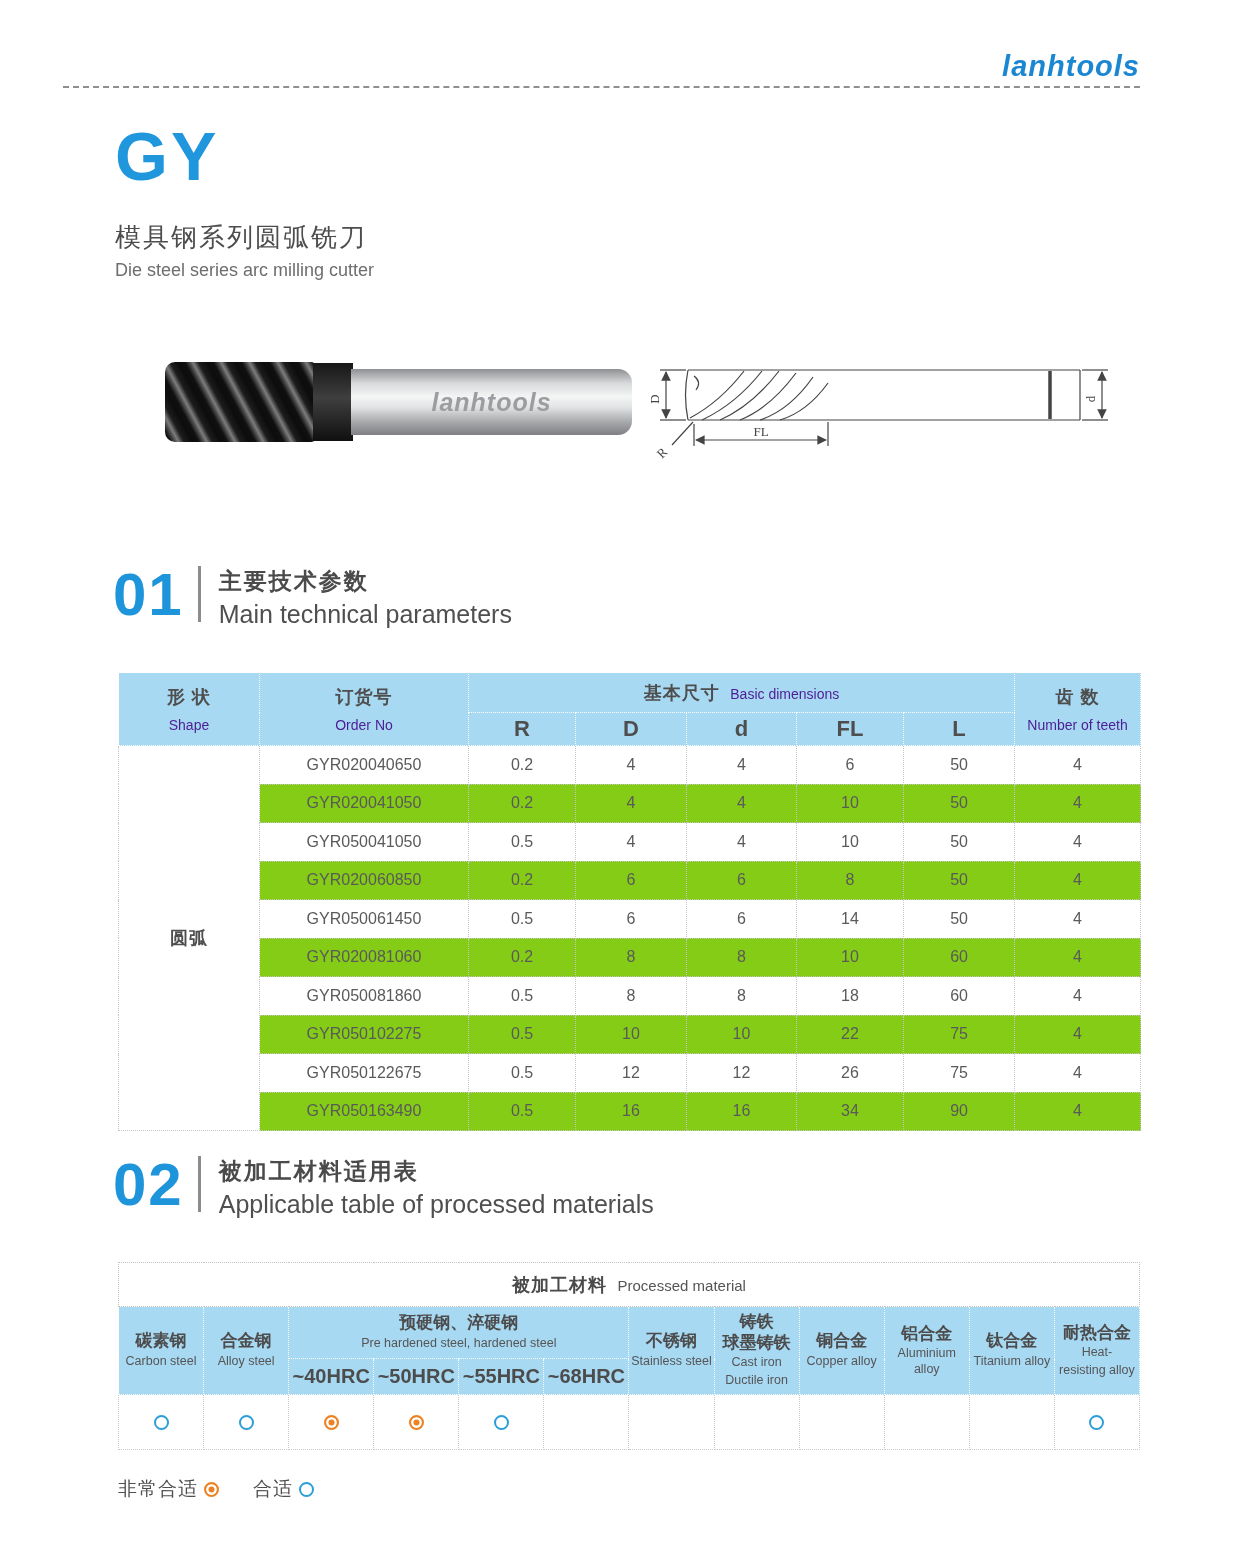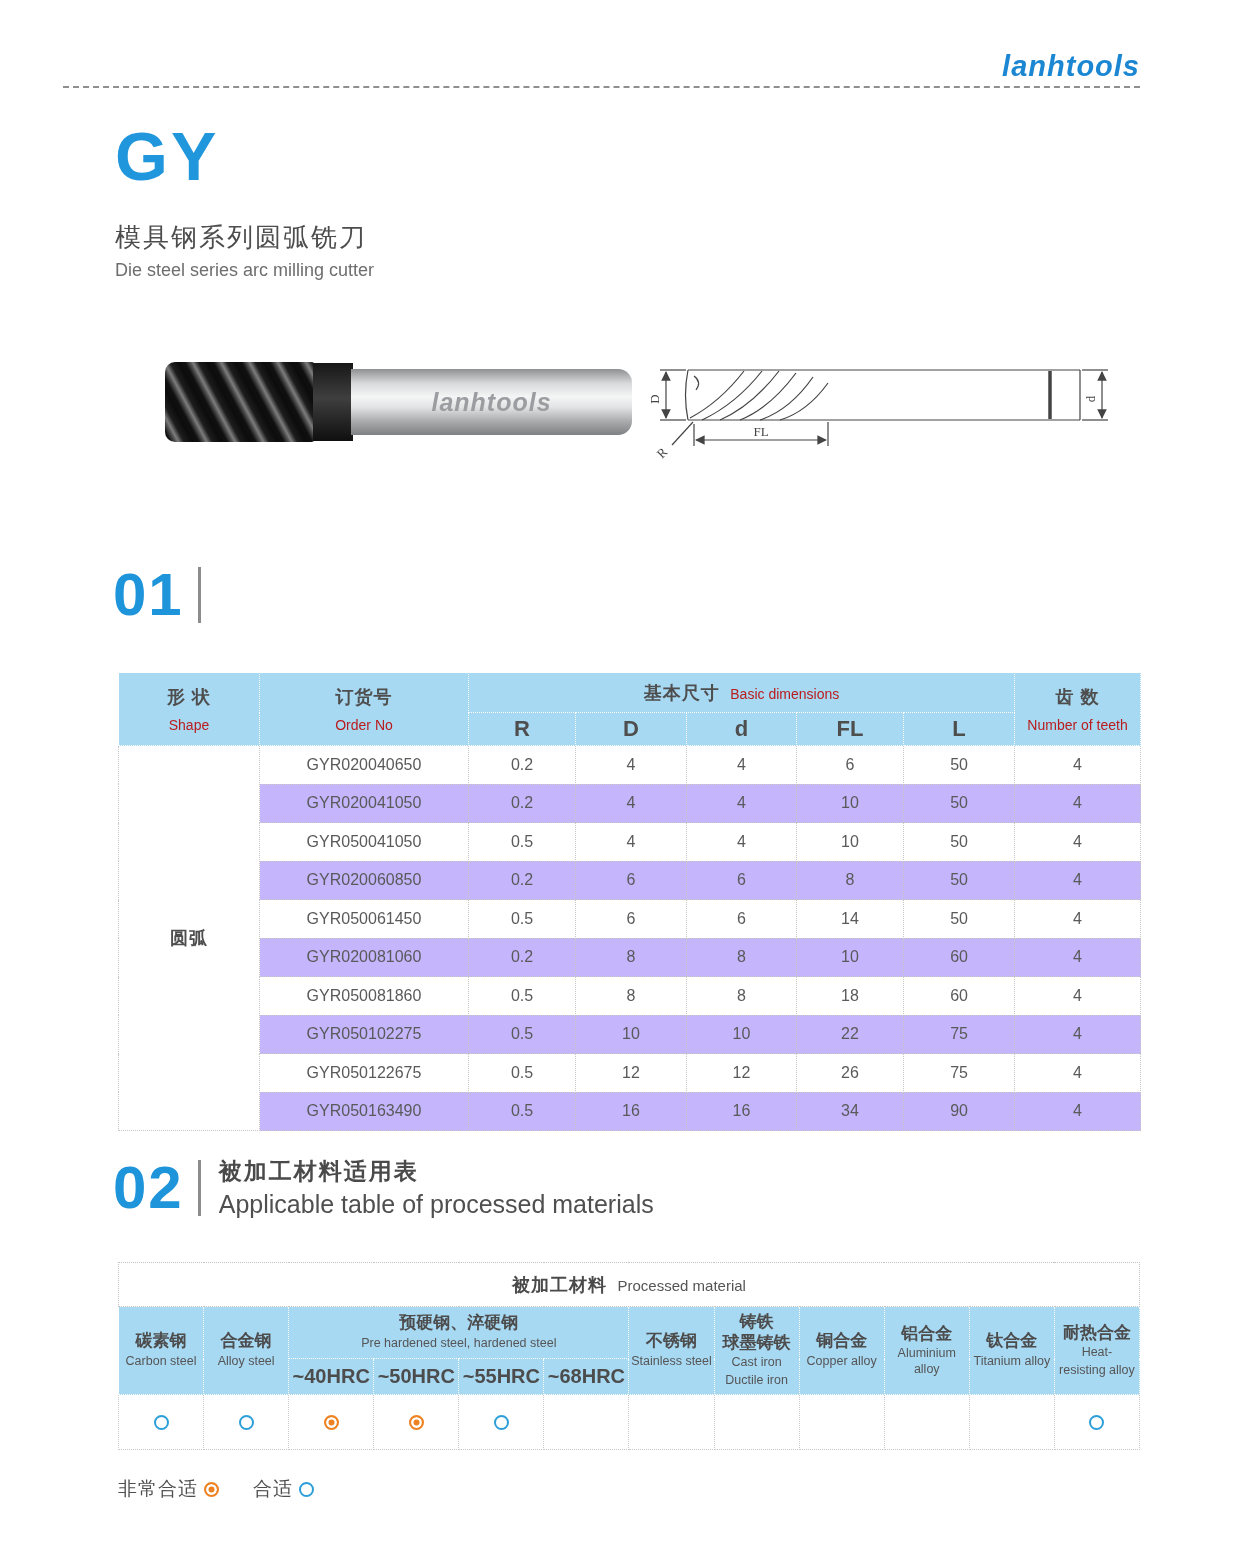--- a/index.html
+++ b/index.html
@@ -26,38 +26,38 @@
   .photo .shank{position:absolute;left:186px;top:7px;right:0;height:66px;border-radius:0 14px 14px 0;
     background:linear-gradient(180deg,#8e9093 0%,#d8dadb 22%,#f4f5f5 42%,#e2e3e4 58%,#a7a9ab 80%,#7e8083 100%);
     display:flex;align-items:center;justify-content:center;}
   .photo .watermark{color:#9b9da0;font-weight:bold;font-style:italic;font-size:25px;letter-spacing:1px;}
 
   
   .drawing{position:absolute;left:650px;top:352px;}
   .drawing svg text{font-family:"Liberation Serif","DejaVu Serif",serif;fill:#444;font-size:13px;}
 
   
-  .section-head{position:absolute;left:113px;display:flex;align-items:center;}
+  .section-head{position:absolute;left:113px;display:flex;}
   .sec-num{font-size:60px;font-weight:bold;color:#1e94da;line-height:0.95;letter-spacing:2px;}
   .sec-bar{width:3px;height:56px;background:#8c8c8c;margin:0 18px 0 14px;}
   .sec-title-cn{font-size:23px;font-weight:bold;color:#4a4a4a;letter-spacing:2px;}
   .sec-title-en{font-size:25px;color:#4f4f4f;margin-top:3px;}
 
   
   .t1{position:absolute;left:118px;top:672px;width:1022px;border-collapse:collapse;table-layout:fixed;}
   .t1 th{background:#a8d9f3;border:1px dotted rgba(255,255,255,0.95);font-weight:normal;padding:0;}
   .t1 .hdr-cn{font-size:18px;font-weight:bold;color:#4e4e4e;letter-spacing:1px;}
-  .t1 .hdr-en{font-size:14px;color:#b91c1c;margin-top:8px;}
+  .t1 .hdr-en{font-size:14px;color:#4c1d95;margin-top:8px;}
   .t1 .dims-row{height:40px;}
   .t1 .dimletter-row{height:33px;}
   .t1 .dims-inline .hdr-en{display:inline;margin-left:6px;}
   .t1 .dims-inline .hdr-cn{display:inline;}
   .t1 .dim-letter{font-size:22px;font-weight:bold;color:#4e4e4e;}
   .t1 td{border:1px dotted #c6c6c6;text-align:center;font-size:16px;color:#5a5a5a;height:37.5px;padding:0;}
-  .t1 tr.alt td{background:#c4b5fd;}
+  .t1 tr.alt td{background:#84cc16;}
   .t1 td.shape-cell{background:#fff;font-size:18px;font-weight:bold;color:#4e4e4e;letter-spacing:1px;}
 
   
   .t2{position:absolute;left:118px;top:1262px;width:1022px;border-collapse:collapse;table-layout:fixed;}
   .t2 td,.t2 th{padding:0;text-align:center;}
   .t2 .pm-row td{border:1px dotted #c3c3c3;height:43px;background:#fff;}
   .t2 .pm-cn{font-size:18px;font-weight:bold;color:#4a4a4a;letter-spacing:1px;}
   .t2 .pm-en{font-size:15px;color:#555;margin-left:6px;}
   .t2 th{background:#a8d9f3;border:1px dotted rgba(255,255,255,0.95);font-weight:normal;}
   .t2 .h-cn{font-size:17px;font-weight:bold;color:#4c4c4c;line-height:1.2;}
@@ -143,20 +143,24 @@
       <text x="9" y="47" transform="rotate(-90 9 47)" text-anchor="middle" data-name="dim-label-D">D</text>
       <text x="15" y="104" transform="rotate(-45 15 104)" text-anchor="middle" data-name="dim-label-R">R</text>
       <text x="111" y="84" text-anchor="middle" data-name="dim-label-FL">FL</text>
       <text x="445" y="47" transform="rotate(-90 445 47)" text-anchor="middle" data-name="dim-label-d">d</text>
     </svg>
   </div>
 
   <div class="section-head" style="top:566px;" data-name="section-1-header">
     <div class="sec-num" data-name="section-1-number">01</div>
     <div class="sec-bar" data-name="section-divider"></div>
+    <div>
+      <div class="sec-title-cn" data-name="section-1-title-cn">主要技术参数</div>
+      <div class="sec-title-en" data-name="section-1-title-en">Main technical parameters</div>
+    </div>
   </div>
 
   <table class="t1" data-name="parameters-table">
     <colgroup>
       <col style="width:141px">
         <col style="width:209px">
         <col style="width:107px">
         <col style="width:111px">
       <col style="width:110px">
         <col style="width:107px">

